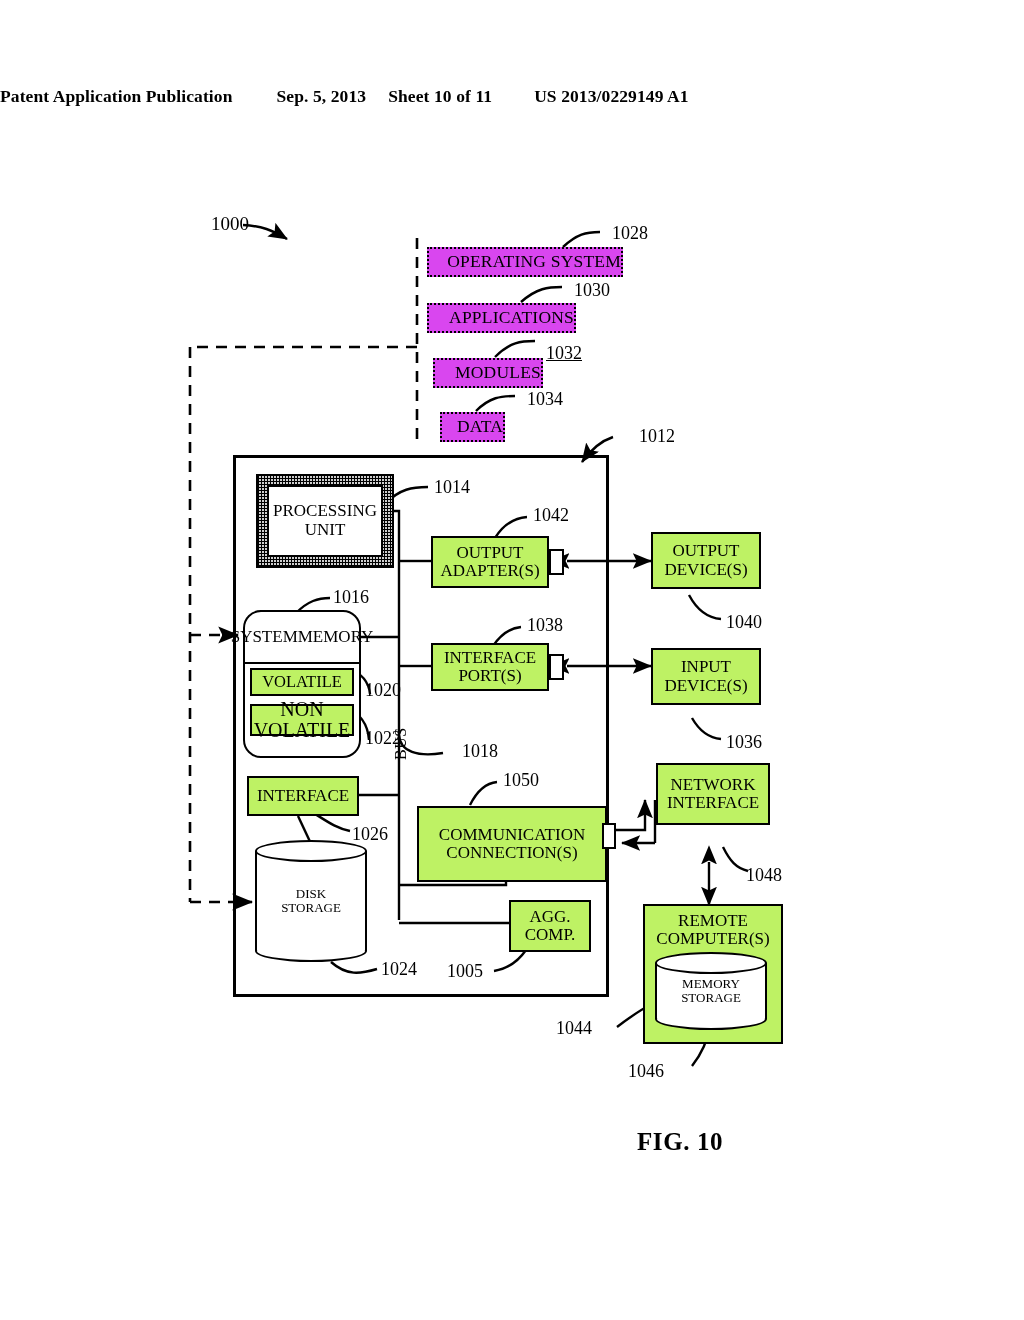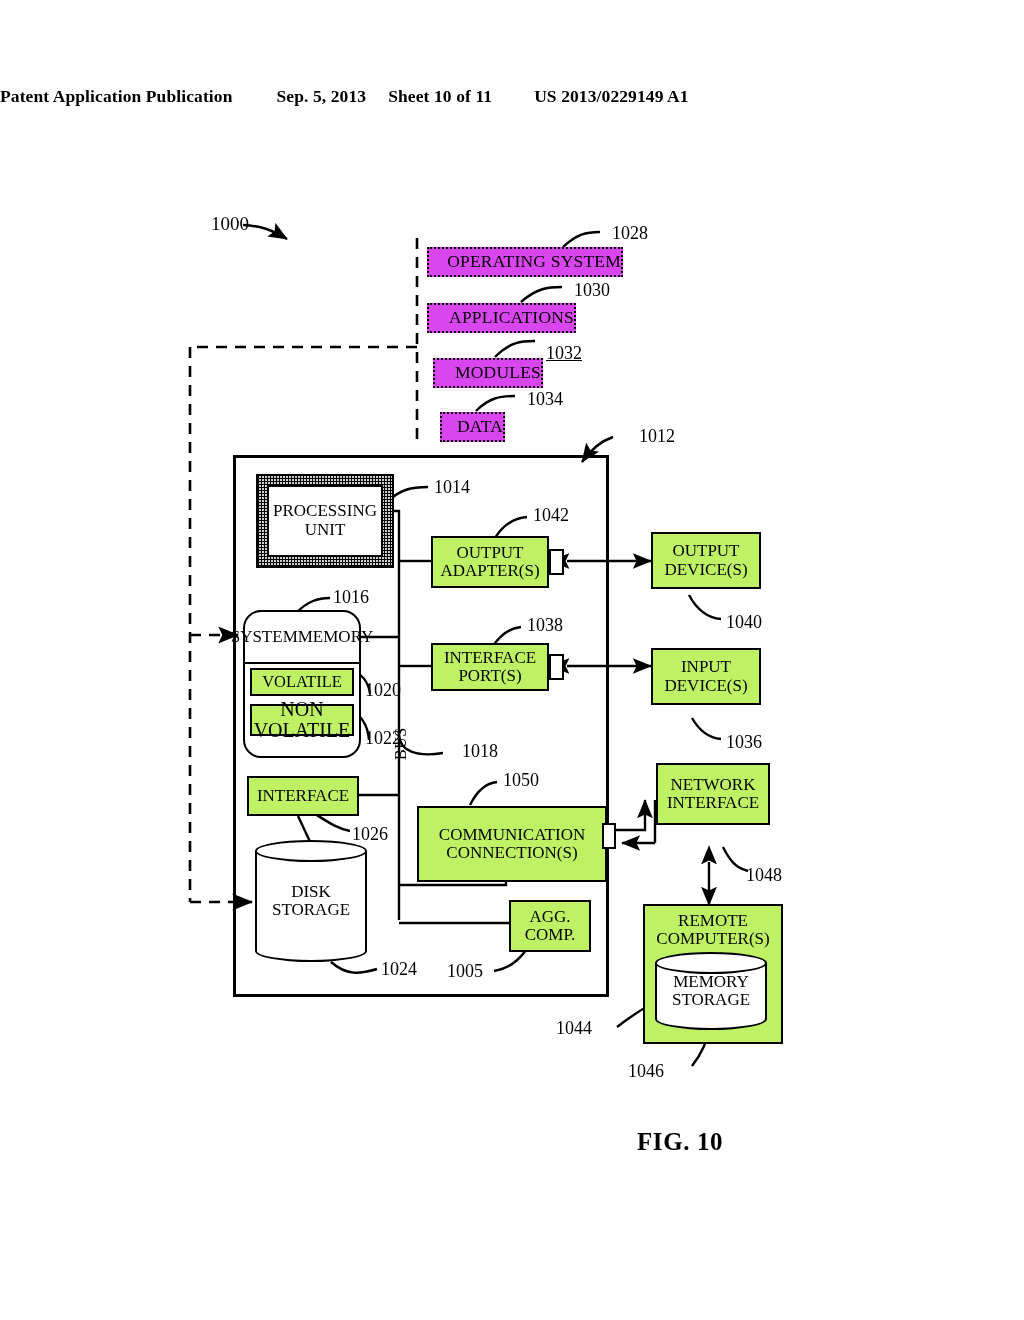--- a/index.html
+++ b/index.html
@@ -59,21 +59,21 @@
   .cyl{position:absolute;}
   .cyl .body{position:absolute;left:0;right:0;top:11px;bottom:11px;
              border-left:2.4px solid #000;border-right:2.4px solid #000;background:#fff;}
   .cyl .top{position:absolute;left:0;right:0;top:0;height:22px;
             border:2.4px solid #000;border-radius:50%;background:#fff;box-sizing:border-box;}
   .cyl .bot{position:absolute;left:0;right:0;bottom:0;height:22px;
             border:2.4px solid #000;border-radius:50%;background:#fff;box-sizing:border-box;
             clip-path:inset(45% 0 0 0);}
   .cyl .txt{position:absolute;left:0;right:0;top:0;bottom:0;
             display:flex;align-items:center;justify-content:center;text-align:center;
-            font-size:17px;line-height:1.08;}
+            font-size:13px;line-height:1.08;}
 
   
   .tab{position:absolute;border:2.2px solid #000;background:#fff;box-sizing:border-box;}
 
   
   #bus-label{position:absolute;left:392px;top:760px;font-size:16px;
              transform:rotate(-90deg);transform-origin:left top;
              letter-spacing:.5px;white-space:nowrap;}
 
   

